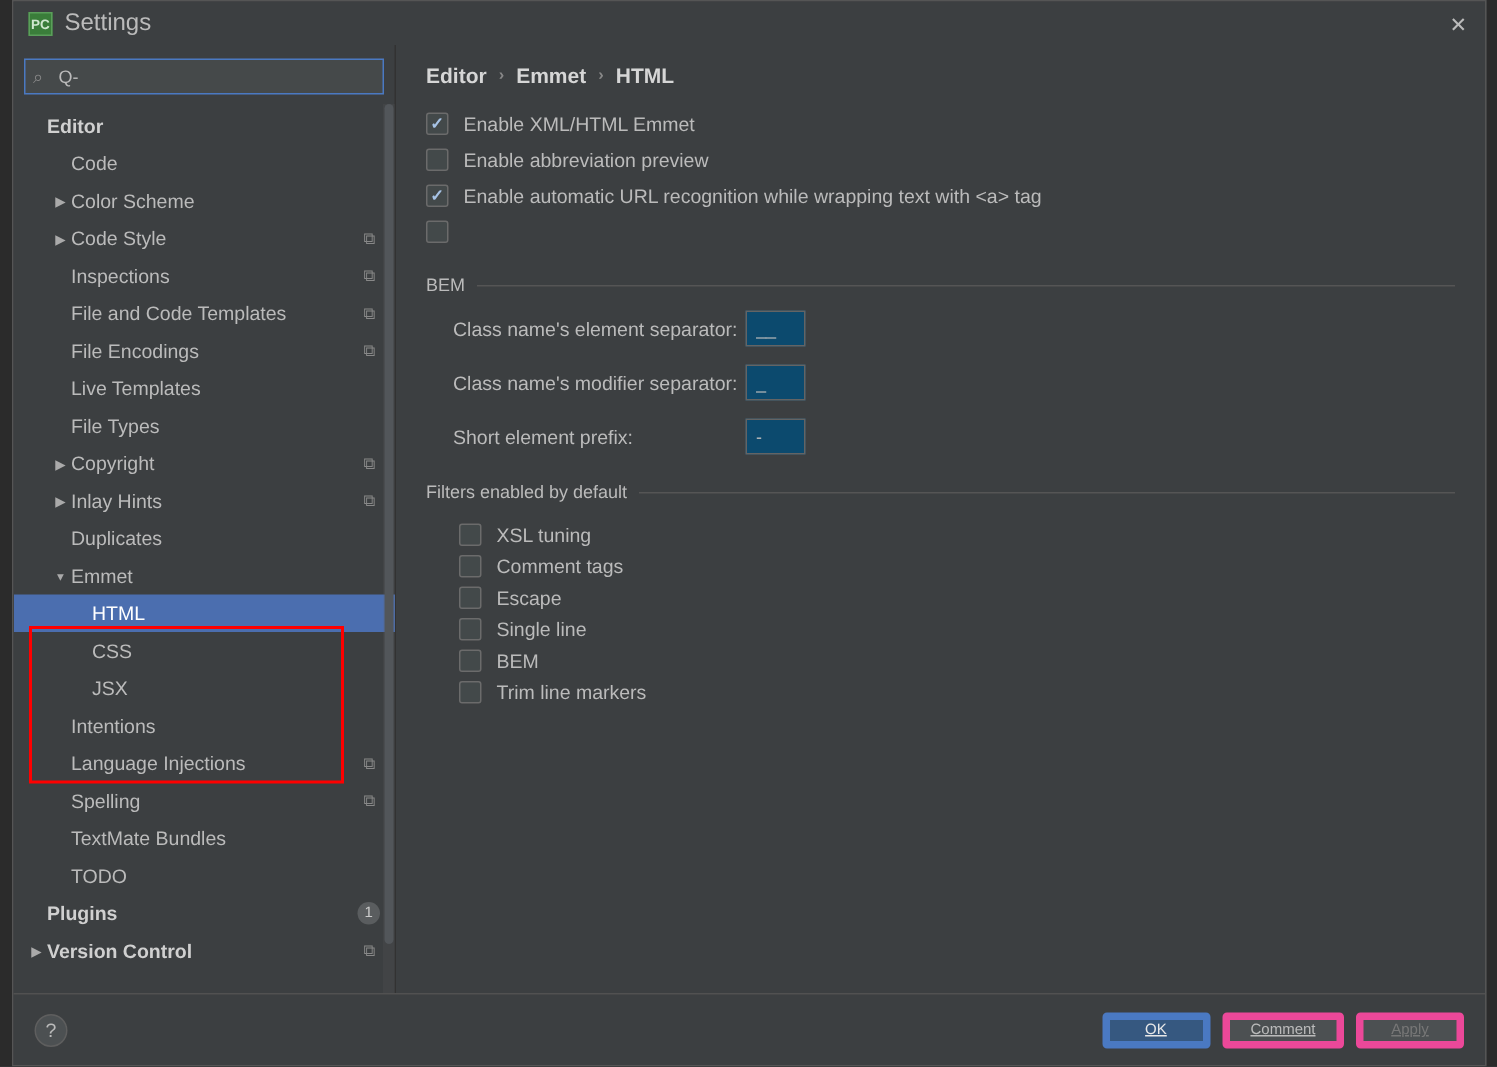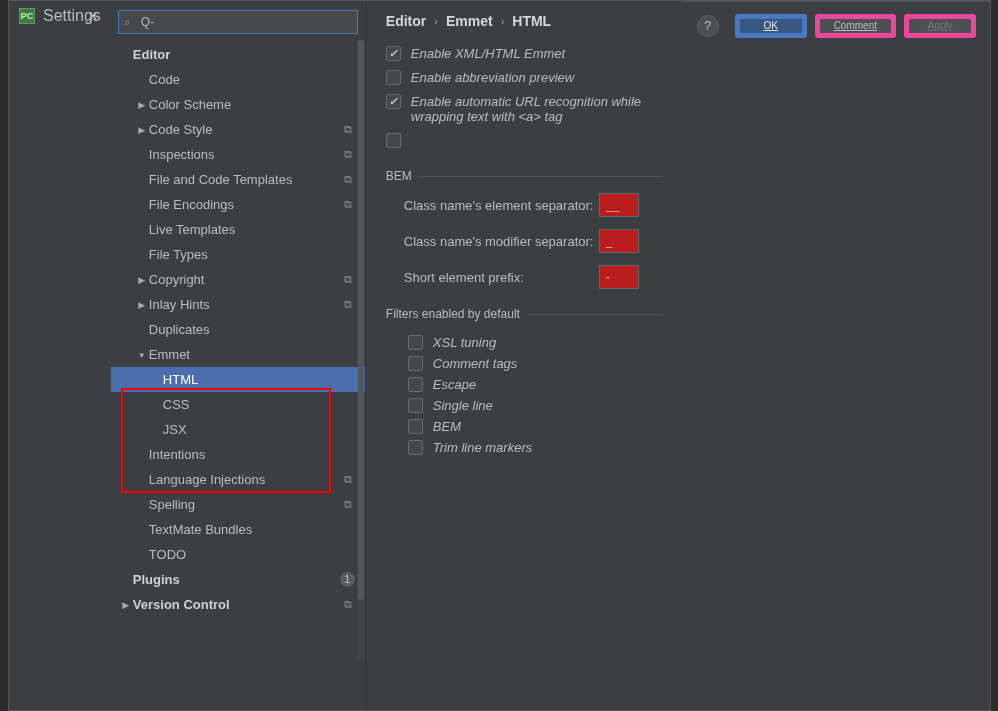--- a/index.html
+++ b/index.html
@@ -18,21 +18,21 @@
       font-size: 13px;
     }
 
     .window {
       background: #3c3f41;
       width: 983px;
       height: 711px;
       margin-left: 8px;
       border: 1px solid #555;
       display: flex;
-      flex-direction: row;
+      flex-direction: column;
     }
 
     .titlebar {
       height: 29px;
       display: flex;
       align-items: center;
       padding: 0 10px;
       background: #3c3f41;
       position: relative;
     }
@@ -208,21 +208,20 @@
       font-size: 11px;
     }
 
     .checkbox-row {
       display: flex;
       align-items: flex-start;
       gap: 10px;
       margin-bottom: 9px;
       color: #bbbbbb;
       cursor: pointer;
-      font-style: italic;
     }
 
     .checkbox {
       width: 15px;
       height: 15px;
       background: #43494a;
       border: 1px solid #6b6b6b;
       border-radius: 2px;
       display: inline-flex;
       align-items: center;
@@ -262,21 +261,21 @@
     }
 
     .form-label {
       width: 195px;
       color: #bbbbbb;
     }
 
     .text-input {
       width: 40px;
       height: 24px;
-      background: #b91c1c;
+      background: #0c4a6e;
       border: 1px solid #646464;
       color: #bbbbbb;
       padding: 0 6px;
       font-size: 12px;
     }
 
     .filters {
       padding-left: 22px;
       margin-top: 4px;
     }

